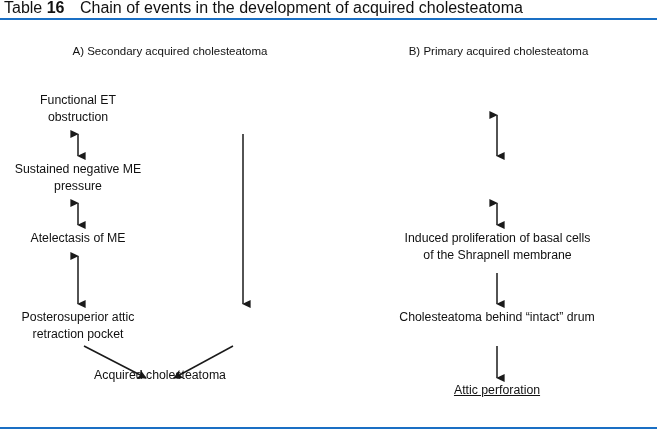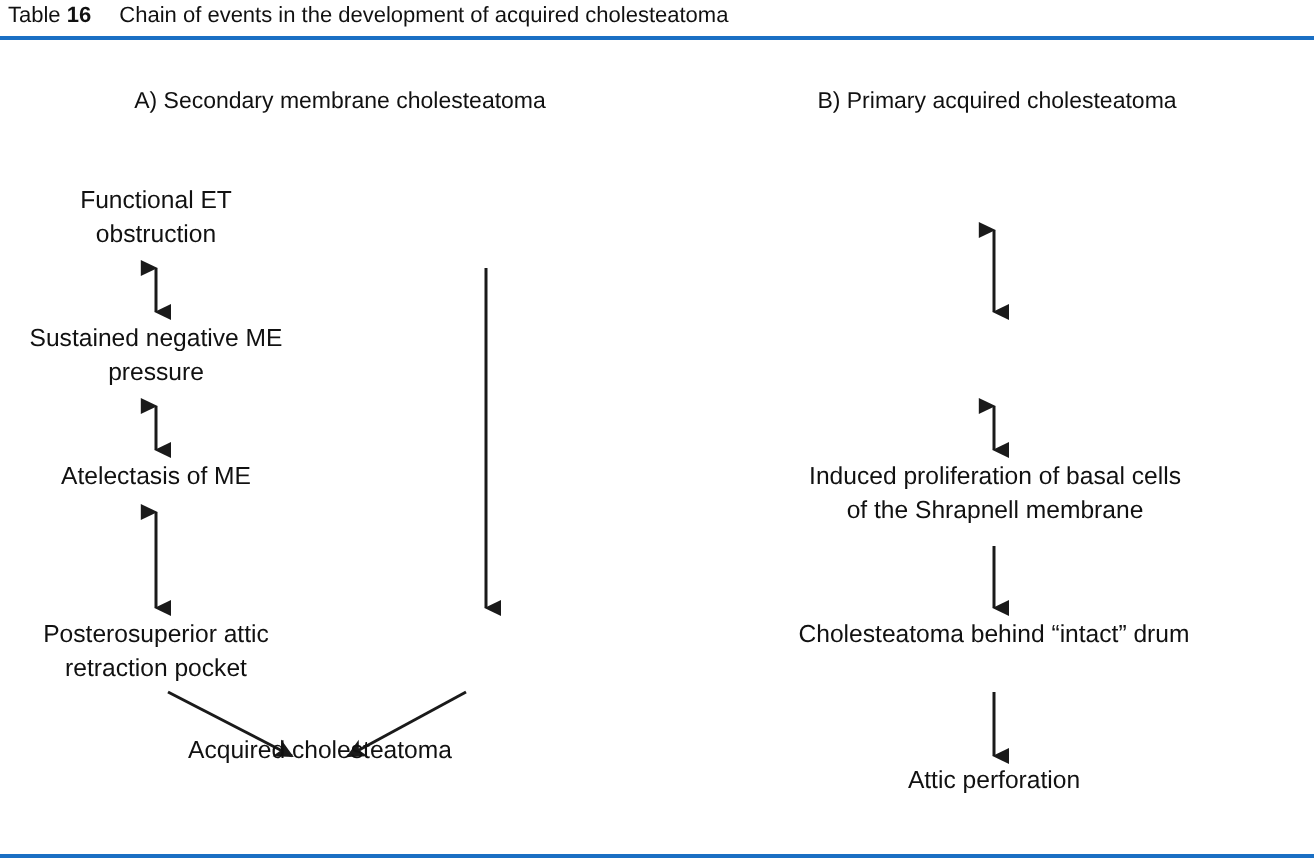--- a/index.html
+++ b/index.html
@@ -14,21 +14,21 @@
     overflow: hidden;
     font-family: "Liberation Sans", sans-serif;
     color: #1a1a1a;
   }
 
   
   #caption {
     position: absolute;
     left: 4px;
     top: 1px;
-    font-size: 11px;
+    font-size: 16px;
     line-height: 14px;
     white-space: nowrap;
     color: #111111;
   }
   #caption .tbl-word { font-weight: 400; }
   #caption .tbl-num  { font-weight: 700; }
   #caption .tbl-desc { margin-left: 11px; font-weight: 400; }
 
   
   .rule {
@@ -81,21 +81,21 @@
   #node-b2 { left: 176px; top: 288px; width: 135px; }
 
   
   #node-c1 { left: 60px;  top: 346px; width: 200px; }
 
   
   #node-d1 { left: 377px; top: 71px;  width: 240px; }
   #node-d2 { left: 345px; top: 140px; width: 305px; }
   #node-d3 { left: 370px; top: 209px; width: 255px; }
   #node-d4 { left: 367px; top: 288px; width: 260px; }
-  #node-d5 { left: 397px; top: 361px; width: 200px; }
+  #node-d5 { left: 397px; top: 361px; width: 200px; text-decoration: underline; }
 
   
   #arrow-layer {
     position: absolute;
     left: 0;
     top: 0;
     width: 657px;
     height: 406px;
     pointer-events: none;
   }
@@ -106,21 +106,21 @@
 <div id="caption">
   <span class="tbl-word">Table</span>
   <span class="tbl-num">16</span>
   <span class="tbl-desc">Chain of events in the development of acquired cholesteatoma</span>
 </div>
 
 <div class="rule" id="rule-top"></div>
 
 <div id="diagram">
 
-  <div class="col-heading" id="heading-a">A) Secondary membrane cholesteatoma</div>
+  <div class="col-heading" id="heading-a">A) Secondary acquired cholesteatoma</div>
   <div class="col-heading" id="heading-b">B) Primary acquired cholesteatoma</div>
 
   <svg id="arrow-layer" viewBox="0 0 657 406" width="657" height="406">
     <defs>
       <marker id="head-down" markerWidth="9" markerHeight="9" refX="4.3" refY="7.6" orient="auto" markerUnits="userSpaceOnUse">
         <path d="M0.3,0 L8.3,0 L4.3,8.4 Z" fill="#1a1a1a"></path>
       </marker>
       <marker id="head-up" markerWidth="9" markerHeight="9" refX="4.3" refY="0.8" orient="auto" markerUnits="userSpaceOnUse">
         <path d="M4.3,0 L8.3,8.4 L0.3,8.4 Z" fill="#1a1a1a"></path>
       </marker>

